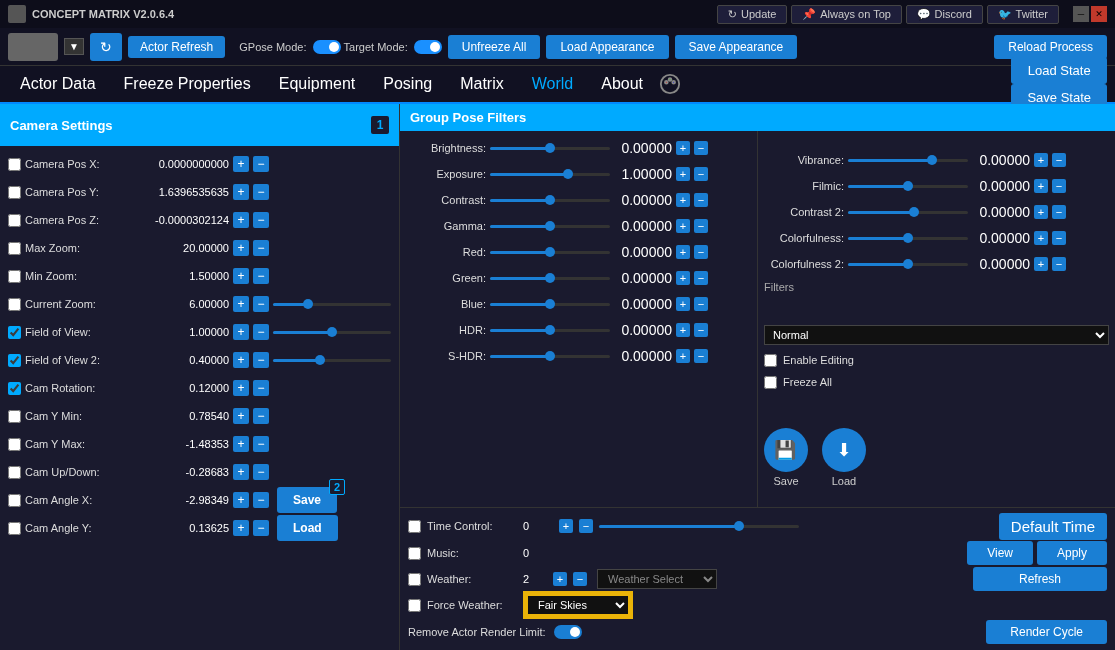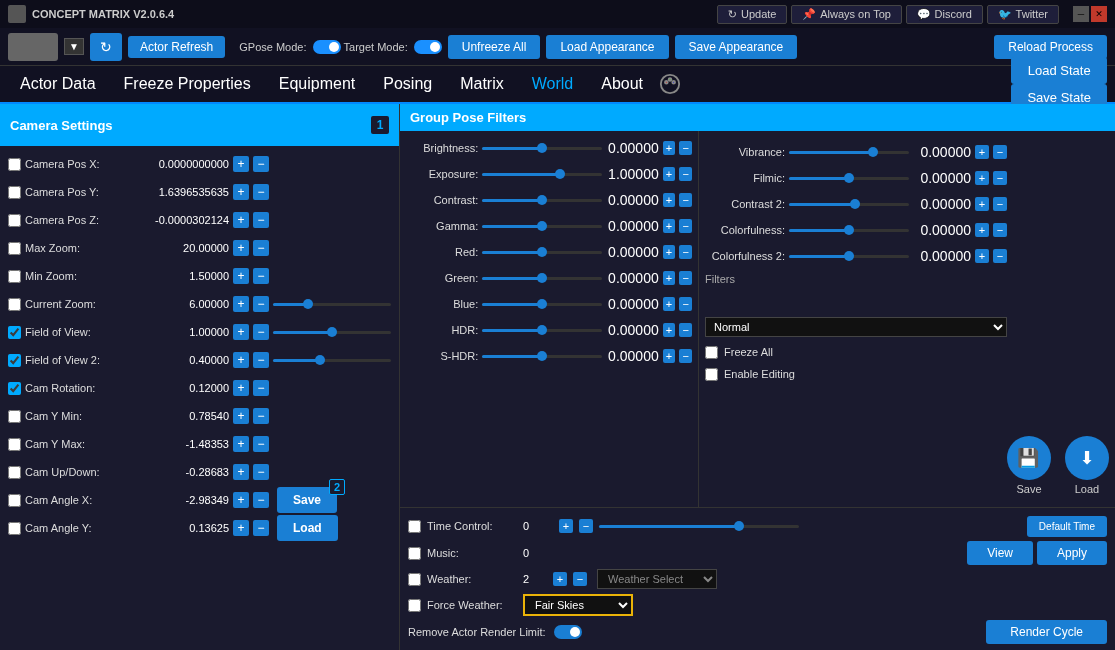--- a/index.html
+++ b/index.html
@@ -758,21 +758,21 @@
             <div class="filter-slider-fill" style="width:50%;"></div>
             <div class="filter-thumb" style="left:50%;"></div>
           </div>
           <span class="filter-value">0.00000</span>
           <button class="filter-plus">+</button>
           <button class="filter-minus">−</button>
         </div>
 
       </div>
 
-      <div style="flex:1; padding:8px 6px; display:flex; flex-direction:row;">
+      <div style="flex:1; padding:16px 6px; display:flex; flex-direction:column;">
         <div style="flex:1;">
 
           <div class="filter-row">
             <span class="filter-label">Vibrance:</span>
             <div class="filter-slider-track">
               <div class="filter-slider-fill" style="width:70%;"></div>
               <div class="filter-thumb" style="left:70%;"></div>
             </div>
             <span class="filter-value">0.00000</span>
             <button class="filter-plus">+</button>
@@ -825,25 +825,25 @@
 
           <div style="padding: 4px 0 2px;">
             <div style="color:#aaa; font-size:11px; margin-bottom:4px;">Filters</div>
             <div style="display:flex; align-items:center; gap:4px; margin-bottom:4px;margin-top:32px;">
               <select class="filters-select">
                 <option>Normal</option>
               </select>
             </div>
             <div class="checkbox-row">
               <input type="checkbox" style="accent-color: rgb(26, 127, 212);">
-              <span style="font-size:11px;color:#ddd;">Freeze All</span>
+              <span style="font-size:11px;color:#ddd;">Enable Editing</span>
             </div>
             <div class="checkbox-row">
               <input type="checkbox" style="accent-color: rgb(26, 127, 212);">
-              <span style="font-size:11px;color:#ddd;">Enable Editing</span>
+              <span style="font-size:11px;color:#ddd;">Freeze All</span>
             </div>
           </div>
 
         </div>
 
         <div style="display:flex; gap:14px; align-items:flex-end; padding:4px 0;">
           <div style="display:flex; flex-direction:column; align-items:center;">
             <button style="width:44px;height:44px;background:#1a7fd4;border:none;color:#fff;border-radius:50%;cursor:pointer;font-size:18px;display:flex;align-items:center;justify-content:center;">💾</button>
             <span style="color:#ccc;font-size:11px;margin-top:3px;">Save</span>
           </div>
@@ -861,21 +861,21 @@
       <div style="display:flex; align-items:center; gap:6px; height:28px;">
         <input type="checkbox" style="accent-color: rgb(26, 127, 212); cursor: pointer;">
         <span style="width:90px;font-size:11px;color:#ddd;">Time Control:</span>
         <span style="width:30px;font-size:11px;color:#fff;">0</span>
         <button class="filter-plus">+</button>
         <button class="filter-minus">−</button>
         <div style="flex:1; height:3px; background:#333; border-radius:2px; position:relative; max-width:200px;">
           <div style="width:70%; height:100%; background:#1a7fd4; border-radius:2px;"></div>
           <div style="width:10px;height:10px;background:#1a7fd4;border-radius:50%;position:absolute;top:-3.5px;left:70%;transform:translateX(-50%);"></div>
         </div>
-        <button style="background:#1a7fd4;border:none;color:#fff;padding:5px 12px;border-radius:3px;cursor:pointer;font-size:10px;font-weight:500;margin-left:auto;">Default Time</button>
+        <button style="background:#1a7fd4;border:none;color:#fff;padding:5px 12px;border-radius:3px;cursor:pointer;font-size:15px;font-weight:500;margin-left:auto;">Default Time</button>
       </div>
 
       <div style="display:flex; align-items:center; gap:6px; height:26px;">
         <input type="checkbox" style="accent-color: rgb(26, 127, 212); cursor: pointer;">
         <span style="width:90px;font-size:11px;color:#ddd;">Music:</span>
         <span style="width:30px;font-size:11px;color:#fff;">0</span>
         <div style="margin-left:auto; display:flex; gap:4px;">
           <button style="background:#1a7fd4;border:none;color:#fff;padding:5px 20px;border-radius:3px;cursor:pointer;font-size:12px;font-weight:500;">View</button>
           <button style="background:#1a7fd4;border:none;color:#fff;padding:5px 20px;border-radius:3px;cursor:pointer;font-size:12px;font-weight:500;">Apply</button>
         </div>
@@ -883,26 +883,29 @@
 
       <div style="display:flex; align-items:center; gap:6px; height:26px;">
         <input type="checkbox" style="accent-color: rgb(26, 127, 212); cursor: pointer;">
         <span style="width:90px;font-size:11px;color:#ddd;">Weather:</span>
         <span style="width:24px;font-size:11px;color:#fff;">2</span>
         <button class="filter-plus">+</button>
         <button class="filter-minus">−</button>
         <select style="background:#111;border:1px solid #444;color:#888;padding:2px 6px;font-size:11px;cursor:pointer;width:120px;margin-left:4px;">
           <option>Weather Select</option>
         </select>
+        <div style="margin-left:auto;">
+          <button style="background:#1a7fd4;border:none;color:#fff;padding:5px 46px;border-radius:3px;cursor:pointer;font-size:12px;font-weight:500;">Refresh</button>
+        </div>
       </div>
 
       <div style="display:flex; align-items:center; gap:6px; height:26px;">
         <input type="checkbox" style="accent-color: rgb(26, 127, 212); cursor: pointer;">
         <span style="width:90px;font-size:11px;color:#ddd;">Force Weather:</span>
-        <select style="background:#111;border:2px solid #eab308;color:#fff;padding:2px 6px;font-size:11px;cursor:pointer;width:110px;">
+        <select style="background:#111;border:5px solid #eab308;color:#fff;padding:2px 6px;font-size:11px;cursor:pointer;width:110px;">
           <option>Fair Skies</option>
         </select>
       </div>
 
       <div style="display:flex; align-items:center; gap:8px; height:28px;">
         <span style="font-size:11px;color:#ddd;">Remove Actor Render Limit:</span>
         <div class="render-toggle"></div>
         <div style="margin-left:auto;">
           <button style="background:#1a7fd4;border:none;color:#fff;padding:5px 24px;border-radius:3px;cursor:pointer;font-size:12px;font-weight:500;">Render Cycle</button>
         </div>

